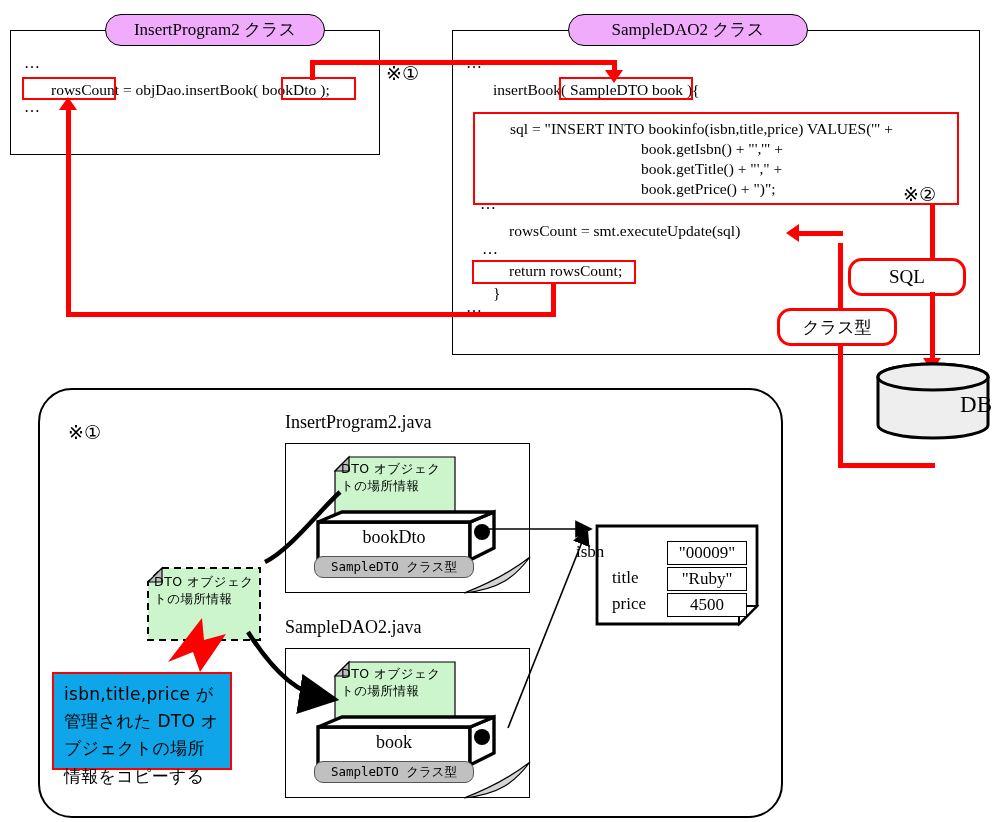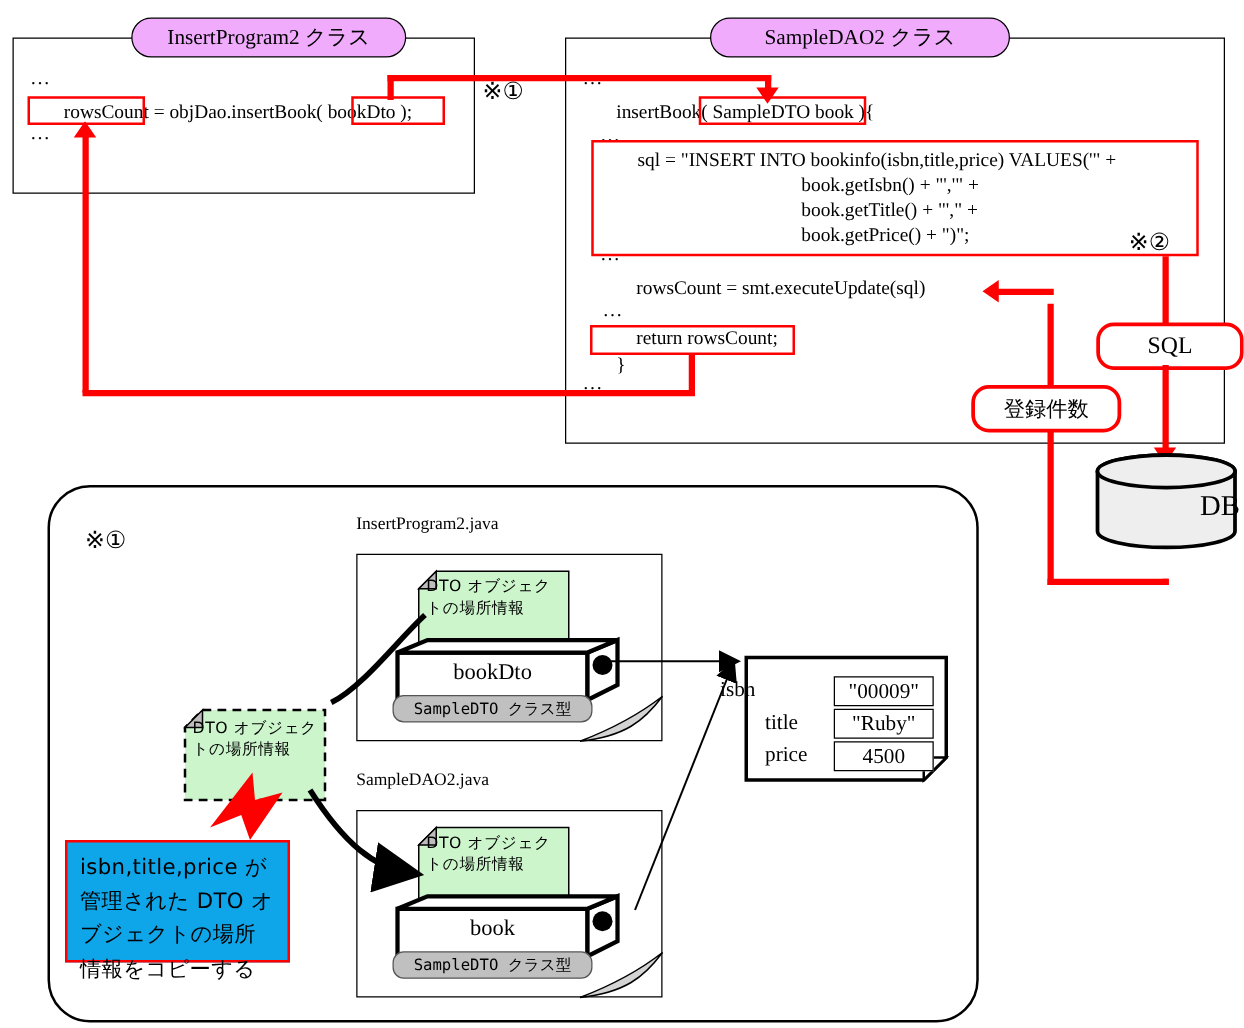--- a/index.html
+++ b/index.html
@@ -46,21 +46,21 @@
   .db-wrap { position:absolute; }
   .db-label { position:absolute; font-size:23px; text-align:right; width:100%; }
 
   
   .bigbox {
     position:absolute; border:2.2px solid #000; border-radius:34px; background:#fff;
   }
 
   
   .frame { position:absolute; border:1.2px solid #000; background:#fff; }
-  .frame-title { position:absolute; font-size:14px; white-space:nowrap; }
+  .frame-title { position:absolute; font-size:18px; white-space:nowrap; }
 
   
   .obj3d { position:absolute; }
   .obj-name { position:absolute; text-align:center; font-size:18px; }
   .type-badge {
     position:absolute; background:#c0c0c0; border:1.2px solid #555; border-radius:9px;
     font-family:"DejaVu Sans Mono","Liberation Mono",monospace;
     font-size:12.5px; text-align:center; line-height:20px; height:22px; white-space:nowrap;
   }
 
@@ -131,28 +131,28 @@
 
 <div class="rl" style="left:612px; top:60px; width:5px; height:12px;"></div>
 <div class="rarrow rarrow-down" style="left:605px; top:70px;"></div>
 
 <div class="rl" style="left:551px; top:283px; width:5px; height:33px;"></div>
 <div class="rl" style="left:66px; top:312px; width:490px; height:5px;"></div>
 <div class="rl" style="left:66px; top:108px; width:5px; height:206px;"></div>
 <div class="rarrow rarrow-up" style="left:59px; top:97px;"></div>
 
 <div class="rl" style="left:930px; top:205px; width:5px; height:58px;"></div>
-<div class="rpill" style="left:877px; top:258px; width:118px; height:38px;">SQL</div>
+<div class="rpill" style="left:848px; top:258px; width:118px; height:38px;">SQL</div>
 <div class="rl" style="left:930px; top:292px; width:5px; height:70px;"></div>
 <div class="rarrow rarrow-down" style="left:923px; top:358px;"></div>
 
 <div class="rl" style="left:930px; top:463px; width:5px; height:5px;"></div>
 <div class="rl" style="left:838px; top:463px; width:97px; height:5px;"></div>
 <div class="rl" style="left:838px; top:243px; width:5px; height:225px;"></div>
-<div class="rpill jp" style="left:777px; top:308px; width:120px; height:38px;">登録件数</div>
+<div class="rpill jp" style="left:777px; top:308px; width:120px; height:38px;">クラス型</div>
 <div class="rl" style="left:795px; top:231px; width:48px; height:5px;"></div>
 <div class="rarrow rarrow-left" style="left:786px; top:224px;"></div>
 
 <svg class="db-wrap" style="left:874px; top:363px; width:118px; height:80px;">
   <ellipse cx="59" cy="14" rx="55" ry="13" fill="#eeeeee" stroke="#000" stroke-width="3"></ellipse>
   <path d="M4 14 L4 62 A55 13 0 0 0 114 62 L114 14" fill="#eeeeee" stroke="#000" stroke-width="3"></path>
   <ellipse cx="59" cy="14" rx="55" ry="13" fill="#eeeeee" stroke="#000" stroke-width="3"></ellipse>
 </svg>
 <div class="db-label" style="left:874px; top:392px; width:118px;">DB</div>
 

